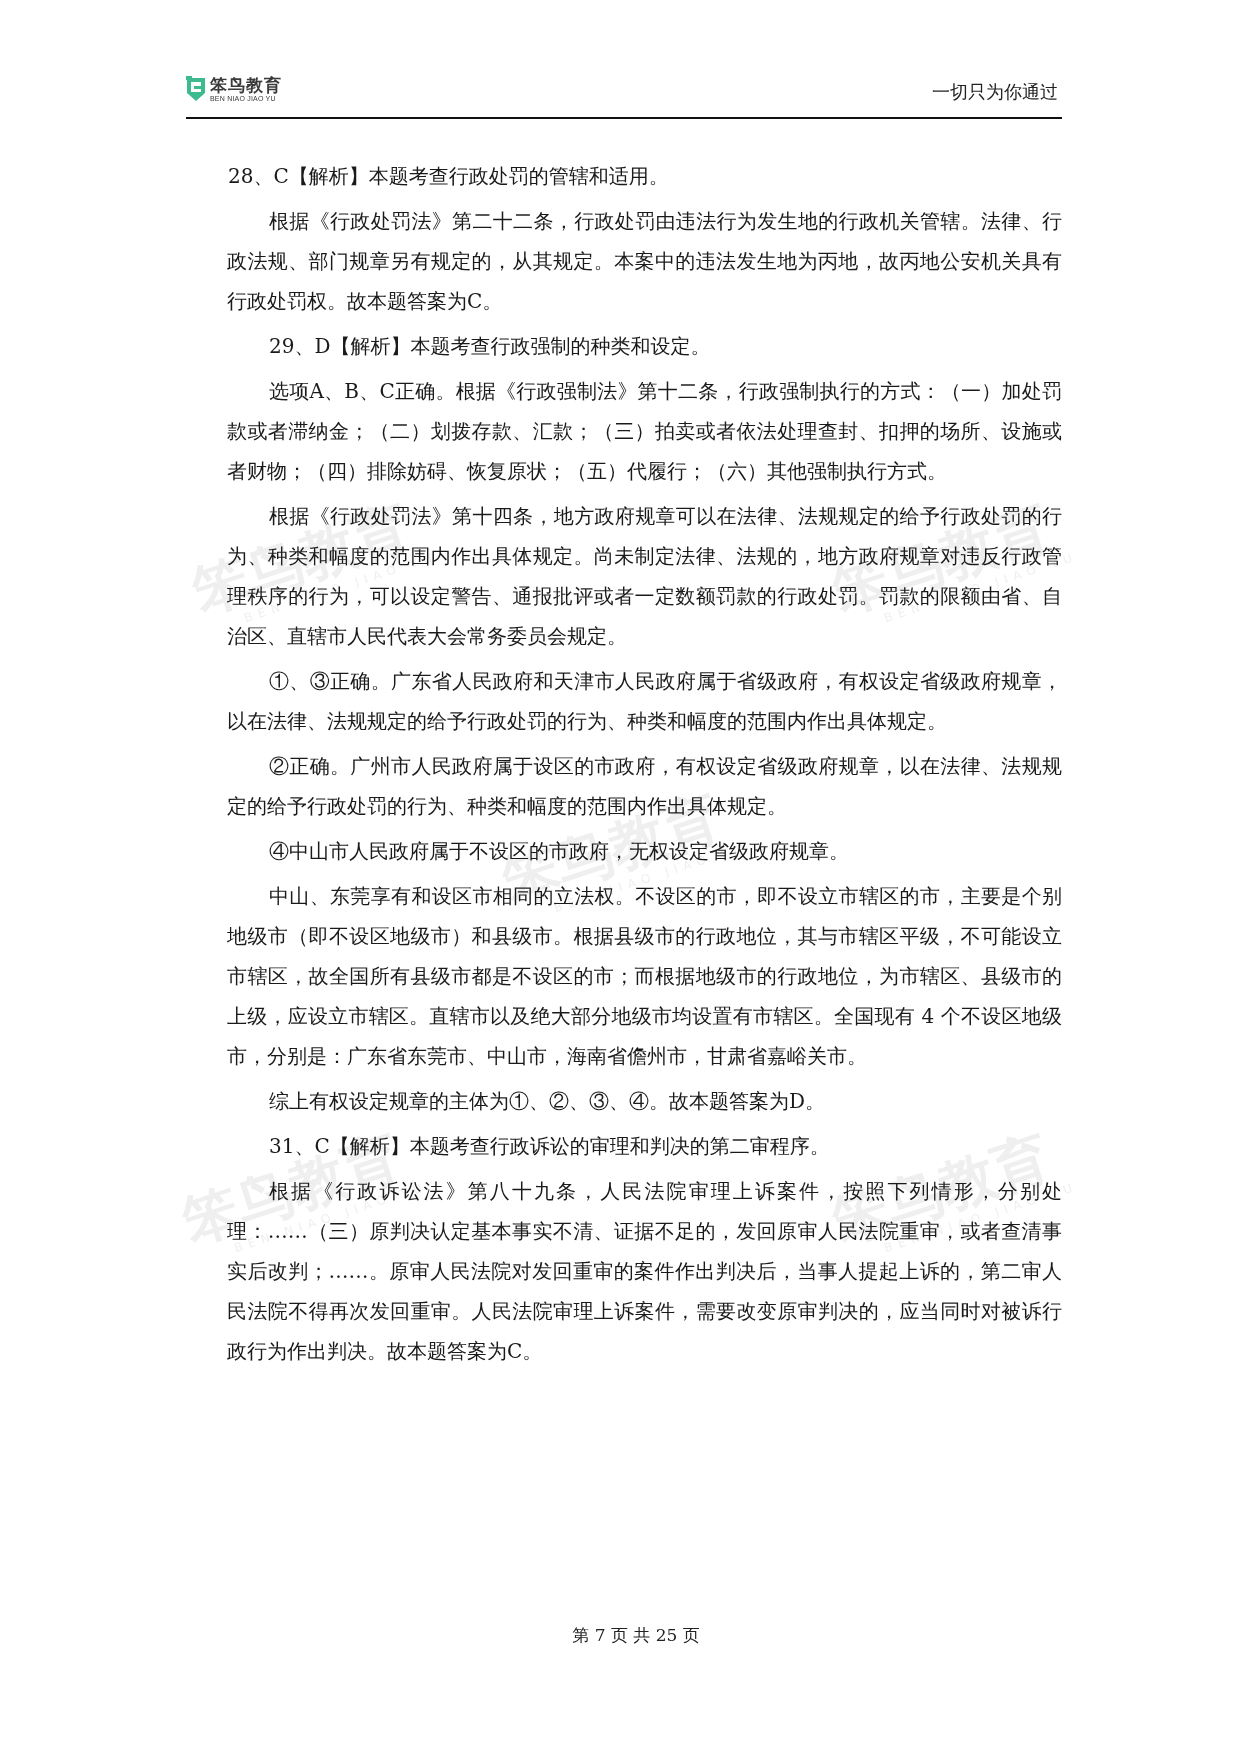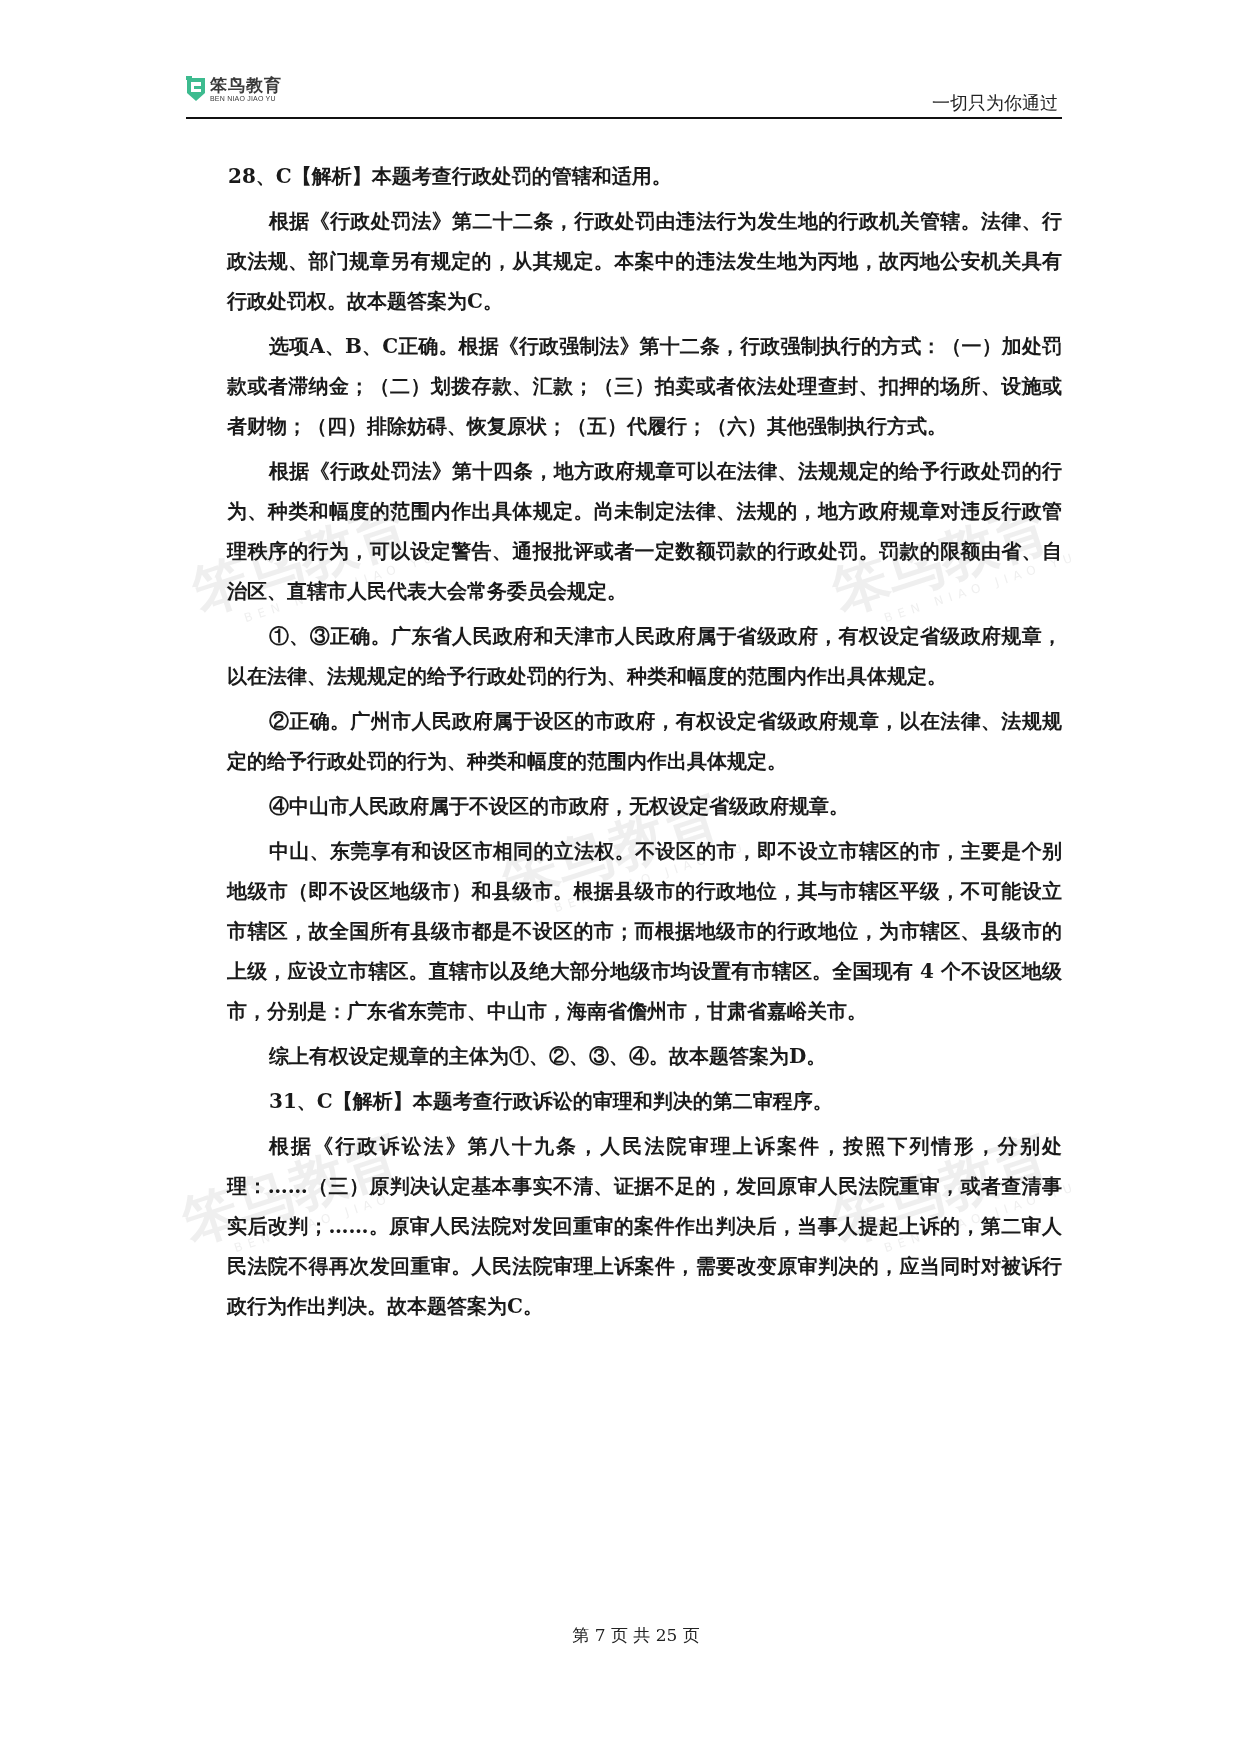--- a/index.html
+++ b/index.html
@@ -4,23 +4,23 @@
 <style>
   html, body { margin: 0; padding: 0; background: #ffffff; }
   body { width: 1240px; height: 1754px; position: relative; overflow: hidden;
          font-family: "DejaVu Serif", "Liberation Serif", serif; color: #1a1a1a; }
   .header { position: absolute; left: 186px; top: 74px; width: 876px; height: 44px; }
   .logo { position: absolute; left: 0; top: 2px; display: flex; align-items: center; }
   .logo-shield { width: 20px; height: 26px; position: relative; }
   .logo-text { margin-left: 4px; display: flex; flex-direction: column; line-height: 1; }
   .logo-cn { font-family: "DejaVu Sans", sans-serif; font-weight: bold; font-size: 17px; color: #3a3a3a; letter-spacing: 1px; }
   .logo-en { font-family: "Liberation Sans", sans-serif; font-size: 7px; color: #3a3a3a; margin-top: 1px; letter-spacing: 0.2px; }
-  .slogan { position: absolute; right: 4px; top: 17px; font-size: 18px; color: #222; font-family: "DejaVu Sans", sans-serif; }
+  .slogan { position: absolute; right: 4px; top: 6px; font-size: 18px; color: #222; font-family: "DejaVu Sans", sans-serif; }
   .header-rule { position: absolute; left: 0; right: 0; top: 43px; height: 2px; background: #111; }
-  .content { position: absolute; left: 186px; top: 156px; width: 876px; font-weight: bold; }
+  .content { position: absolute; left: 186px; top: 156px; width: 876px; }
   .p { font-size: 20px; line-height: 40px; margin: 0; text-align: justify; }
   .p.indent { text-indent: 42px; }
   .p + .p { margin-top: 5px; margin-left: 41px; }
   .footer { position: absolute; left: 16px; width: 1240px; top: 1624px; text-align: center; font-size: 17px; color: #222; }
   .wm { position: absolute; color: rgba(180,180,180,0.22); font-family: "DejaVu Sans", sans-serif; font-weight: bold;
         font-size: 56px; transform: rotate(-18deg); pointer-events: none; white-space: nowrap; }
   .wm small { display: block; font-size: 12px; letter-spacing: 6px; font-weight: normal; margin-left: 40px; margin-top: -8px; }
 </style>
 </head>
 <body>
@@ -45,20 +45,21 @@
 
 <div class="wm" style="left:190px; top:520px;"><span>笨鸟教育</span><small>BEN NIAO JIAO YU</small></div>
 <div class="wm" style="left:830px; top:520px;"><span>笨鸟教育</span><small>BEN NIAO JIAO YU</small></div>
 <div class="wm" style="left:500px; top:810px;"><span>笨鸟教育</span><small>BEN NIAO JIAO YU</small></div>
 <div class="wm" style="left:180px; top:1150px;"><span>笨鸟教育</span><small>BEN NIAO JIAO YU</small></div>
 <div class="wm" style="left:830px; top:1150px;"><span>笨鸟教育</span><small>BEN NIAO JIAO YU</small></div>
 
 <div class="content">
   <p class="p indent">28、C【解析】本题考查行政处罚的管辖和适用。</p>
   <p class="p indent">根据《行政处罚法》第二十二条，行政处罚由违法行为发生地的行政机关管辖。法律、行政法规、部门规章另有规定的，从其规定。本案中的违法发生地为丙地，故丙地公安机关具有行政处罚权。故本题答案为C。</p>
+  <p class="p indent">29、D【解析】本题考查行政强制的种类和设定。</p>
   <p class="p indent">选项A、B、C正确。根据《行政强制法》第十二条，行政强制执行的方式：（一）加处罚款或者滞纳金；（二）划拨存款、汇款；（三）拍卖或者依法处理查封、扣押的场所、设施或者财物；（四）排除妨碍、恢复原状；（五）代履行；（六）其他强制执行方式。</p>
   <p class="p indent">根据《行政处罚法》第十四条，地方政府规章可以在法律、法规规定的给予行政处罚的行为、种类和幅度的范围内作出具体规定。尚未制定法律、法规的，地方政府规章对违反行政管理秩序的行为，可以设定警告、通报批评或者一定数额罚款的行政处罚。罚款的限额由省、自治区、直辖市人民代表大会常务委员会规定。</p>
   <p class="p indent">①、③正确。广东省人民政府和天津市人民政府属于省级政府，有权设定省级政府规章，以在法律、法规规定的给予行政处罚的行为、种类和幅度的范围内作出具体规定。</p>
   <p class="p indent">②正确。广州市人民政府属于设区的市政府，有权设定省级政府规章，以在法律、法规规定的给予行政处罚的行为、种类和幅度的范围内作出具体规定。</p>
   <p class="p indent">④中山市人民政府属于不设区的市政府，无权设定省级政府规章。</p>
   <p class="p indent">中山、东莞享有和设区市相同的立法权。不设区的市，即不设立市辖区的市，主要是个别地级市（即不设区地级市）和县级市。根据县级市的行政地位，其与市辖区平级，不可能设立市辖区，故全国所有县级市都是不设区的市；而根据地级市的行政地位，为市辖区、县级市的上级，应设立市辖区。直辖市以及绝大部分地级市均设置有市辖区。全国现有 4 个不设区地级市，分别是：广东省东莞市、中山市，海南省儋州市，甘肃省嘉峪关市。</p>
   <p class="p indent">综上有权设定规章的主体为①、②、③、④。故本题答案为D。</p>
   <p class="p indent">31、C【解析】本题考查行政诉讼的审理和判决的第二审程序。</p>
   <p class="p indent">根据《行政诉讼法》第八十九条，人民法院审理上诉案件，按照下列情形，分别处理：……（三）原判决认定基本事实不清、证据不足的，发回原审人民法院重审，或者查清事实后改判；……。原审人民法院对发回重审的案件作出判决后，当事人提起上诉的，第二审人民法院不得再次发回重审。人民法院审理上诉案件，需要改变原审判决的，应当同时对被诉行政行为作出判决。故本题答案为C。</p>
 </div>

